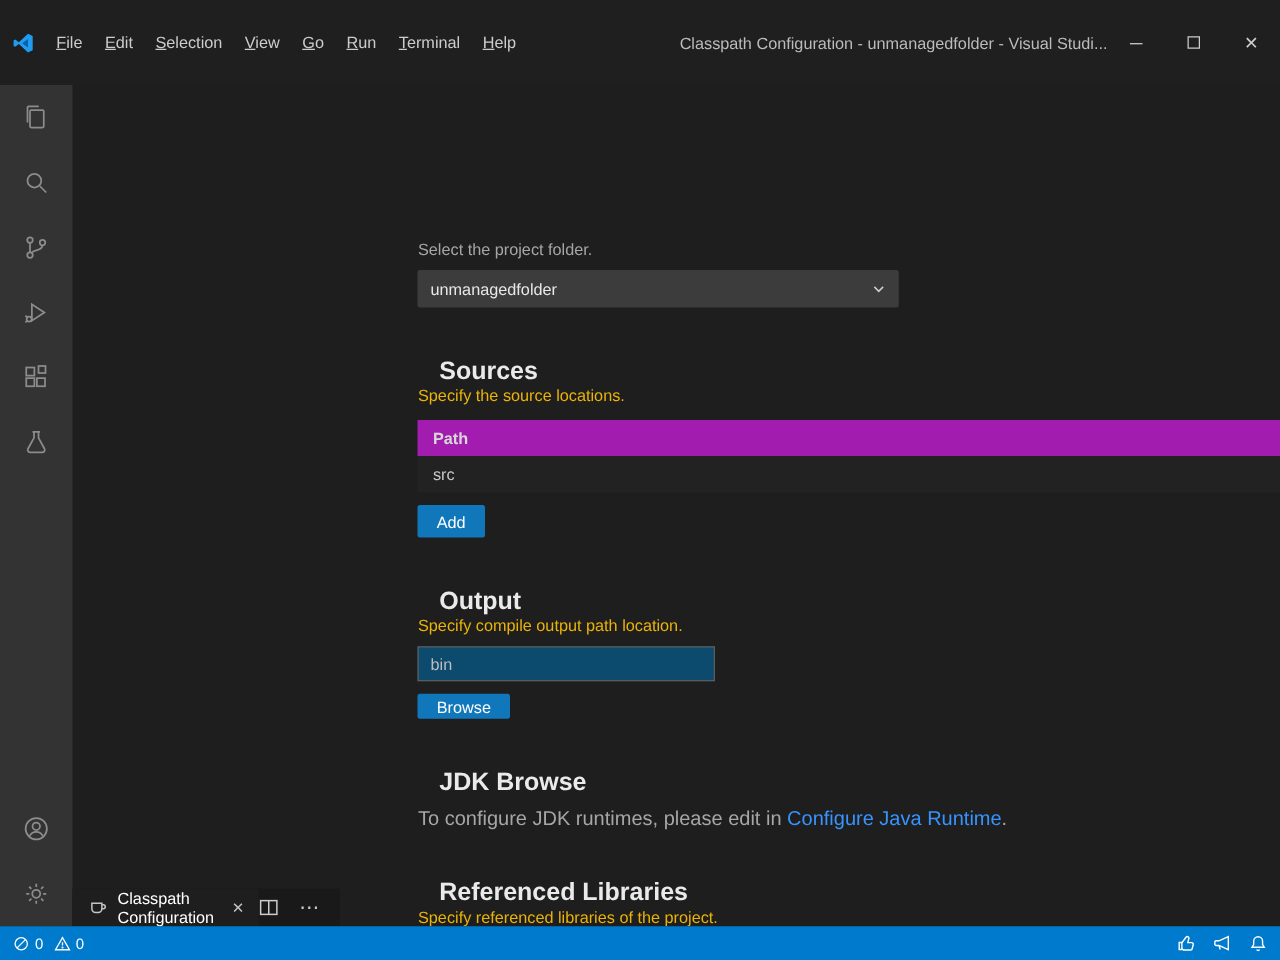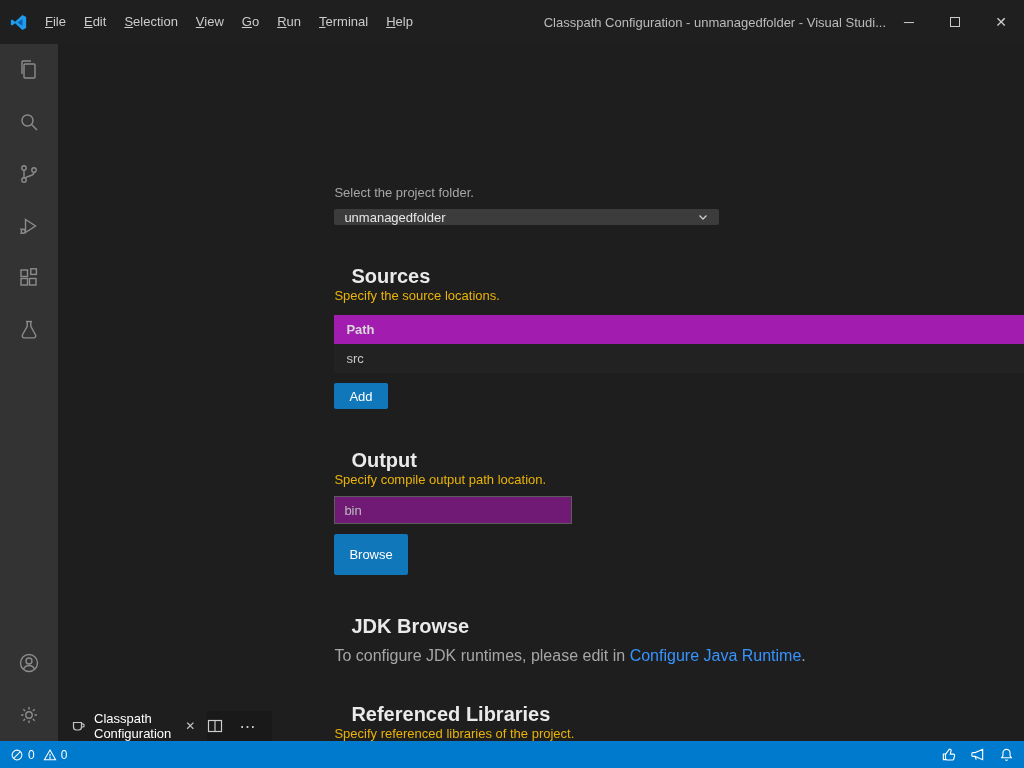--- a/index.html
+++ b/index.html
@@ -4,21 +4,21 @@
 <style>
   * { margin:0; padding:0; box-sizing:border-box; }
   html,body { width:1024px; height:768px; overflow:hidden; background:#1e1e1e;
               font-family:"Liberation Sans", sans-serif; cursor:default; }
   .window { width:1024px; height:768px; display:flex; flex-direction:column; }
 
   
   .titlebar { flex:0 0 36px; background:#1f1f1f; display:flex; align-items:center; color:#cccccc; }
   .logo-wrap { width:36px; display:flex; align-items:center; justify-content:center; }
   .menubar { display:flex; }
-  .menu-item { display:inline-block; padding:4px 9px; font-size:13px; line-height:36px; color:#cccccc;text-align:center; }
+  .menu-item { display:inline-block; padding:16px 9px; font-size:13px; line-height:36px; color:#cccccc;text-align:center; }
   .menu-item::first-letter { text-decoration:underline; }
   .window-title { flex:1; text-align:right; font-size:13px; color:#bbbbbb;
                   white-space:nowrap; overflow:hidden; }
   .window-controls { display:flex; height:100%; }
   .win-btn { width:46px; height:100%; display:flex; align-items:center; justify-content:center;
              font-size:14px; color:#cccccc; }
   .max-box { width:10px; height:10px; border:1px solid #cccccc; }
 
   
   .main { flex:1; display:flex; min-height:0; }
@@ -33,37 +33,37 @@
          color:#ffffff; font-size:13px; }
   .tab-close { color:#c5c5c5; font-size:12px; margin-left:6px; }
   .tab-actions { margin-left:auto; display:flex; align-items:center; gap:16px; padding-right:16px;
                  color:#cccccc; }
   .more-glyph { font-size:16px; letter-spacing:1px; }
 
   
   .content { flex:1; background:#1e1e1e; padding:30px 0 0 62px; color:#cccccc; overflow:hidden; }
   .page-title { font-size:28px; font-weight:600; color:#d7d7d7; margin-bottom:28px; }
   .field-label { font-size:13px; color:#a6a6a6; margin-bottom:9px; }
-  .select { width:385px; height:16px; background:#3c3c3c; border-radius:2px; color:#e8e8e8;
+  .select { width:385px; height:30px; background:#3c3c3c; border-radius:2px; color:#e8e8e8;
             font-size:13px; display:flex; align-items:center; justify-content:space-between;
             padding:0 10px; }
   .section-heading { font-size:20px; font-weight:700; color:#eaeaea; margin-top:40px;margin-left:17px; }
   .section-heading.tight { margin-top:38px; }
   .section-desc { font-size:13px; color:#eab308; margin-top:0; }
   .cp-table { width:828px; margin-top:12px; font-size:13px; }
   .cp-table-header { height:29px; background:#a21caf; display:flex; align-items:center;
                      padding:0 12px; font-weight:700; color:#d8d8d8; }
   .cp-table-row { height:29px; background:#222222; display:flex; align-items:center;
                   justify-content:space-between; padding:0 12px; color:#c8c8c8; }
   .row-remove { color:#c5c5c5; font-size:13px; padding:0 4px; cursor:pointer; }
   .btn { display:inline-flex; align-items:center; justify-content:center; background:#1177bb;
          color:#ffffff; font-size:13px; height:26px; padding:0 15px; margin-top:10px;
          border:none; border-radius:2px; cursor:pointer; }
-  .btn.browse { height:41px; }
-  .text-input { width:238px; height:28px; background:#701a75; border:1px solid #5c5c5c;
+  .btn.browse { height:20px; }
+  .text-input { width:238px; height:28px; background:#0c4a6e; border:1px solid #5c5c5c;
                 color:#bdbdbd; font-size:13px; padding:11px 9px; margin-top:9px; display:block;
                 font-family:"Liberation Sans", sans-serif; outline:none; }
   .jdk-line { font-size:16px; color:#a6a6a6; margin-top:9px; }
   .link { color:#3794ff; cursor:pointer; }
 
   
   .statusbar { flex:0 0 27px; background:#007acc; color:#ffffff; display:flex; align-items:center;
                font-size:12px; padding:0 10px; }
   .sb-group { display:flex; align-items:center; gap:4px; margin-right:8px; }
   .sb-right { margin-left:auto; display:flex; align-items:center; gap:14px; }

